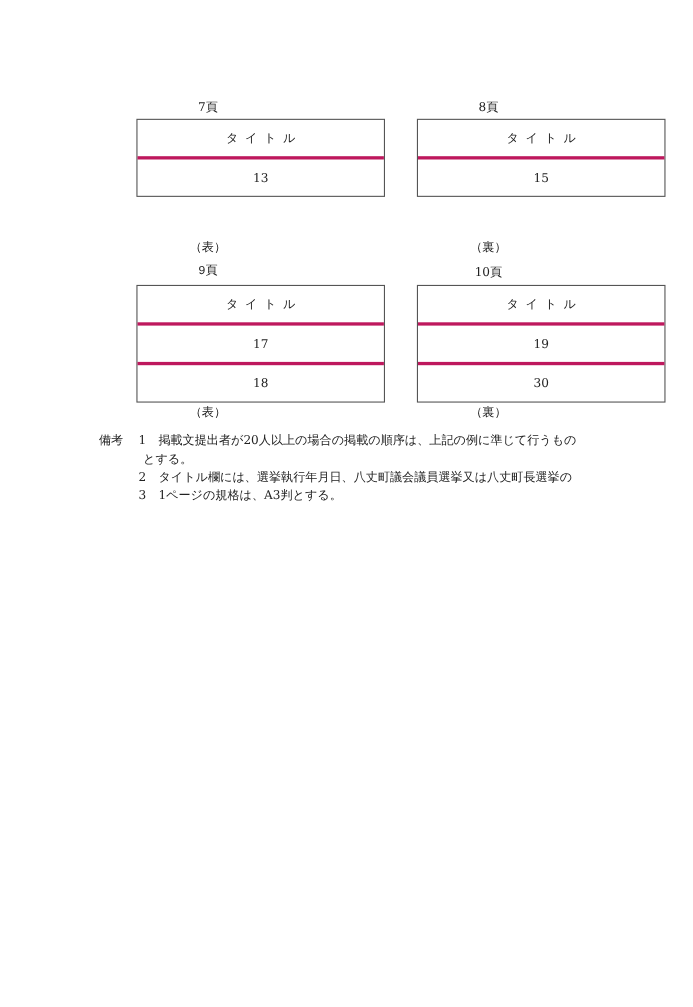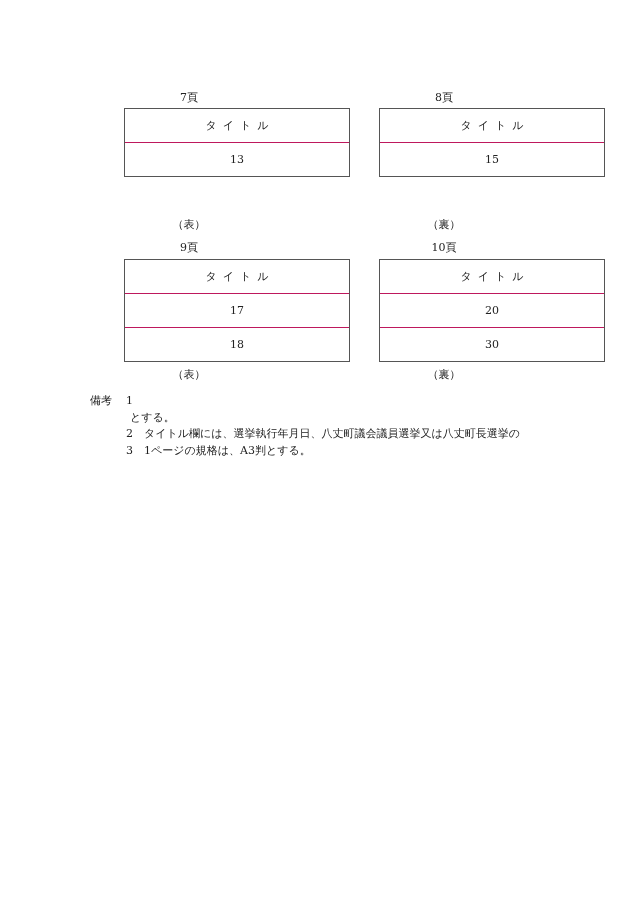--- a/index.html
+++ b/index.html
@@ -1,20 +1,20 @@
 <!DOCTYPE html>
 <html><head>
 <meta charset="utf-8">
 <style>
   html, body { margin:0; padding:0; background:#ffffff; }
   body { width:630px; height:915px; position:relative; overflow:hidden;
     font-family:"DejaVu Serif","Liberation Serif",serif; color:#222; }
   .label { position:absolute; font-size:11px; text-align:center; width:226px; line-height:13px; }
   .tbl { position:absolute; width:224px; border:1px solid #555; box-sizing:content-box;margin-left:48px; }
-  .cell { height:33px; border-top:1px solid #be185d; display:flex; align-items:center; justify-content:center; font-size:11px; }
+  .cell { height:33px; border-top:3px solid #be185d; display:flex; align-items:center; justify-content:center; font-size:11px; }
   .cell:first-child { border-top:none; }
   .title-cell { letter-spacing:6px; padding-left:6px; }
   .notes { position:absolute; left:90px; top:393px; font-size:11px; line-height:16.5px; width:470px; }
   .note-row { display:flex;align-items:flex-end; }
   .note-head { width:36px; flex:none; }
   .note-num { width:18px; flex:none; }
   .note-text { flex:1; }
   .note-cont { padding-left:40px; }
 </style>
 </head>
@@ -27,40 +27,41 @@
 </div>
 <div class="label" style="left:76px;top:218px;">（表）</div>
 
 <div class="label" style="left:331px;top:91px;">8頁</div>
 <div class="tbl" style="left:331px;top:108px;">
   <div class="cell title-cell">タイトル</div>
   <div class="cell">15</div>
 </div>
 <div class="label" style="left:331px;top:218px;">（裏）</div>
 
-<div class="label" style="left:76px;top:241px;">9頁</div>
+<div class="label" style="left:76px;top:241px;font-family:Liberation Mono, monospace;">9頁</div>
 <div class="tbl" style="left:76px;top:259px;">
   <div class="cell title-cell">タイトル</div>
   <div class="cell">17</div>
   <div class="cell">18</div>
 </div>
 <div class="label" style="left:76px;top:368px;">（表）</div>
 
 <div class="label" style="left:331px;top:241px;">10頁</div>
 <div class="tbl" style="left:331px;top:259px;">
   <div class="cell title-cell">タイトル</div>
-  <div class="cell">20</div>
+  <div class="cell">19</div>
   <div class="cell">30</div>
 </div>
 <div class="label" style="left:331px;top:368px;">（裏）</div>
 
 <div class="notes">
   <div class="note-row">
     <span class="note-head">備考</span>
     <span class="note-num">1</span>
+    <span class="note-text">掲載文提出者が20人以上の場合の掲載の順序は、上記の例に準じて行うもの</span>
   </div>
   <div class="note-cont">とする。</div>
   <div class="note-row">
     <span class="note-head"></span>
     <span class="note-num">2</span>
     <span class="note-text">タイトル欄には、選挙執行年月日、八丈町議会議員選挙又は八丈町長選挙の</span>
   </div>
   <div class="note-row">
     <span class="note-head"></span>
     <span class="note-num">3</span>

